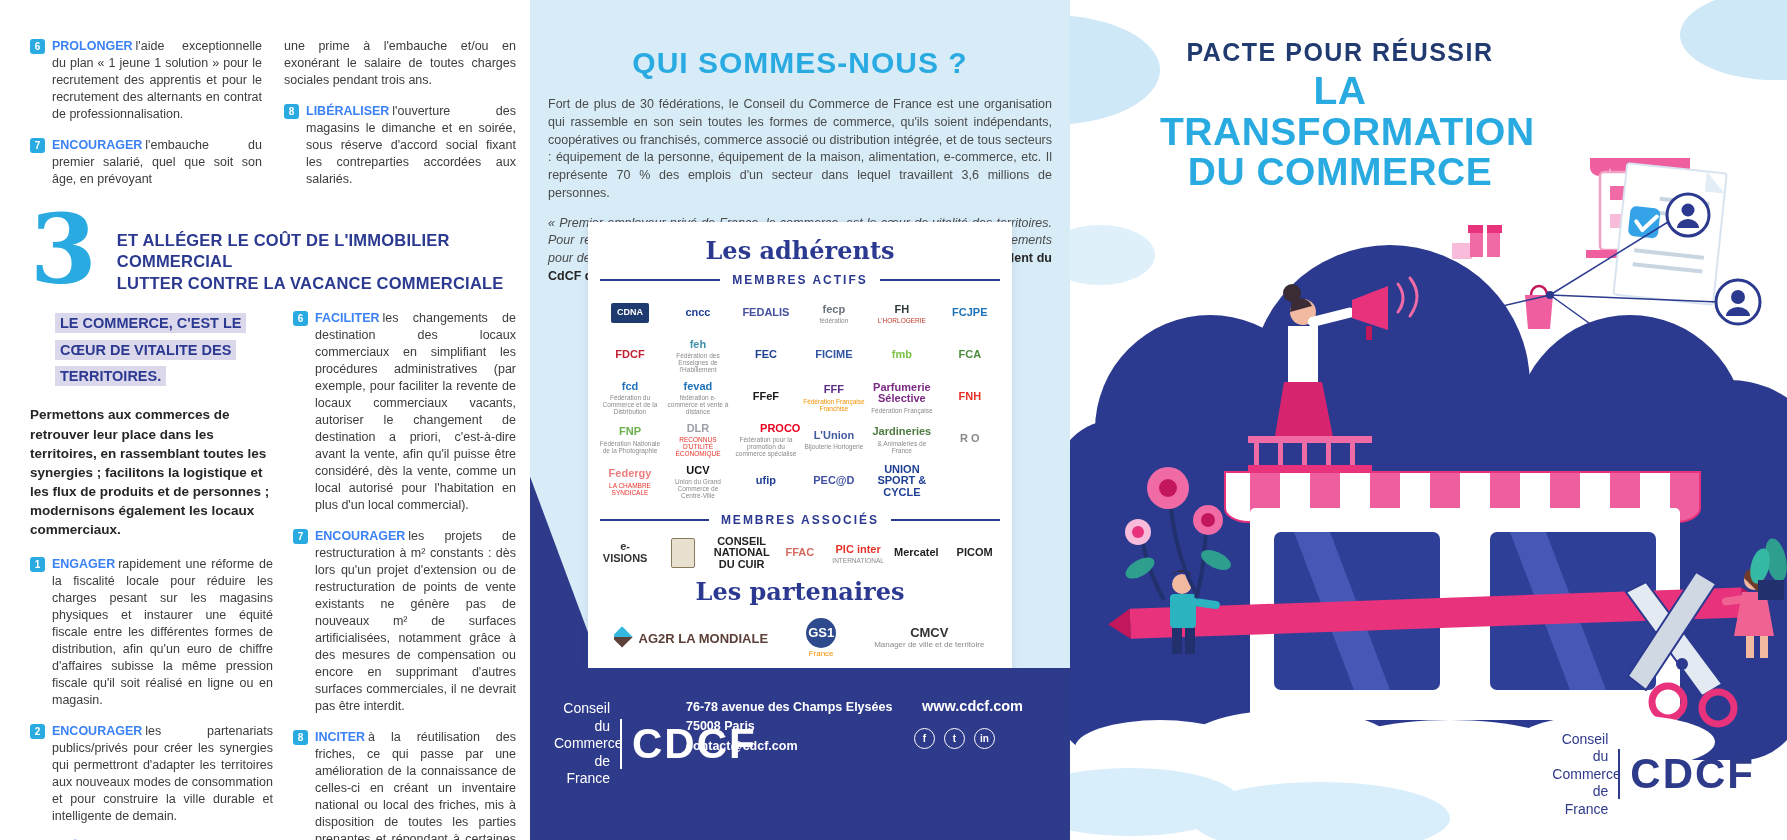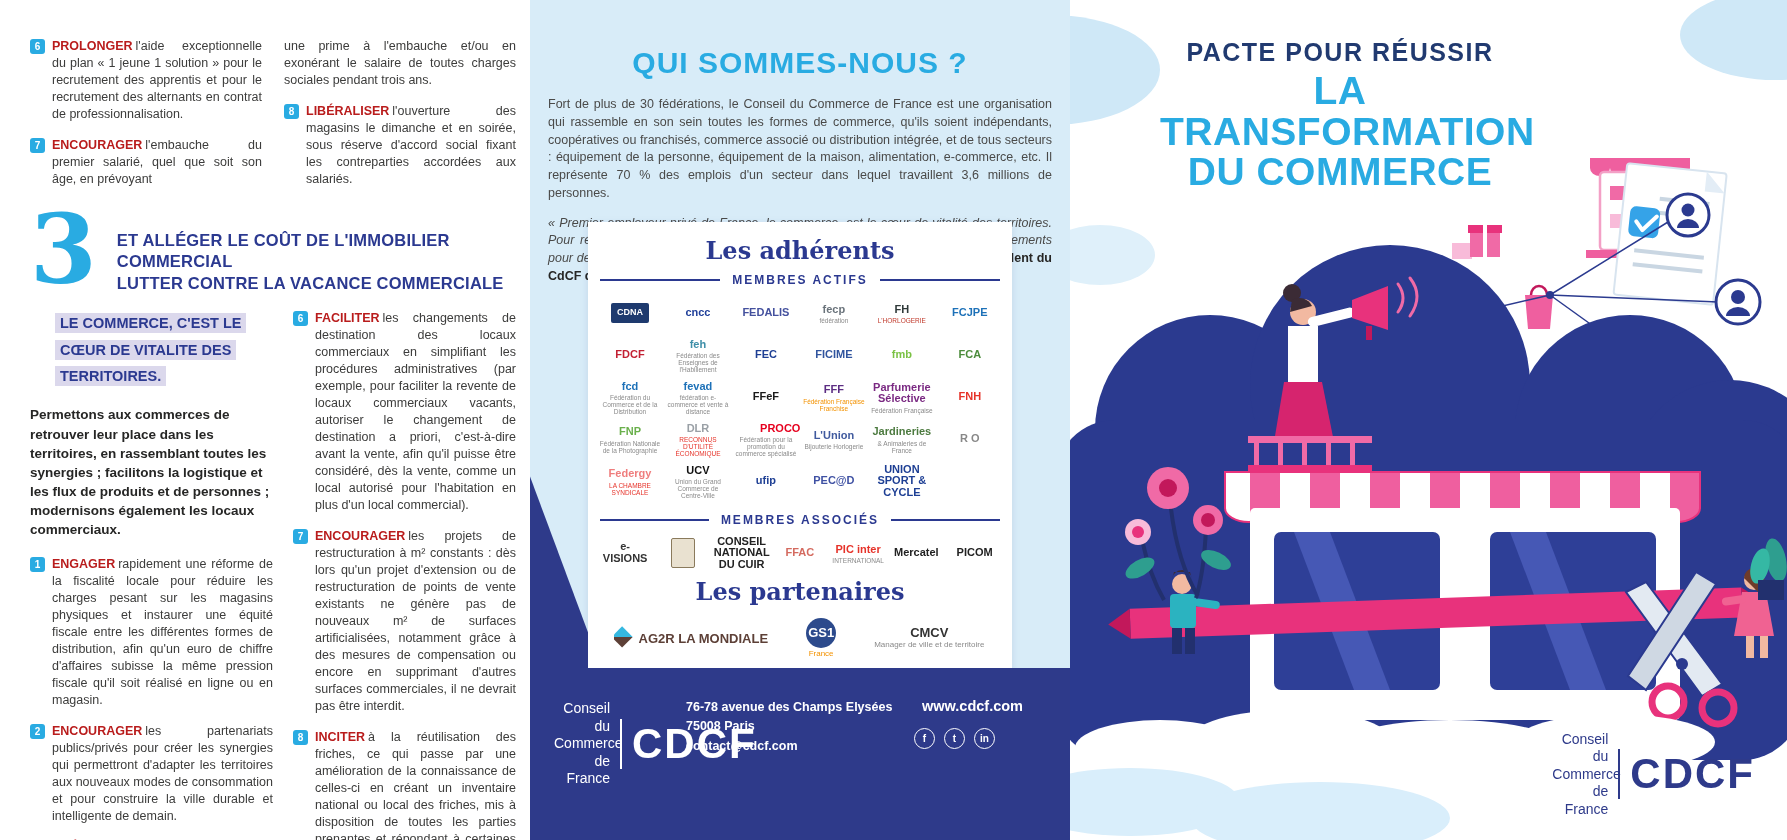--- a/index.html
+++ b/index.html
@@ -7,21 +7,21 @@
   #page { position:relative; width:1787px; height:840px; overflow:hidden; background:#fff; }
 
   
   .panel-left { position:absolute; left:0; top:0; width:530px; height:840px; background:#fff; padding:38px 14px 0 30px; }
   .top-cols { display:flex; gap:22px; }
   .top-cols > div { flex:1; }
   .item { display:flex; gap:7px; margin-bottom:14px; }
   .badge { flex:0 0 15px; width:15px; height:15px; margin-top:1px; background:#29abe2; color:#fff; border-radius:3px;
            font-size:10px; font-weight:bold; display:flex; align-items:center; justify-content:center; }
   .item-text { flex:1; font-size:12.5px; line-height:1.36; color:#3c3c3b; text-align:justify; }
-  .item-text strong { color:#b91c1c; margin-right:3px; }
+  .item-text strong { color:#3b82f6; margin-right:3px; }
   .item-text strong:empty { display:none; margin:0; }
 
   .sec3 { display:flex; margin-top:10px; align-items:flex-start; }
   .sec3-num { font-size:96px; font-weight:800; color:#29abe2; line-height:0.8; font-family:"DejaVu Serif", serif; }
   .sec3-title { margin-left:20px; margin-top:18px; font-size:16.5px; font-weight:bold; color:#2b3990; line-height:1.3; letter-spacing:0.2px; }
 
   .main-cols { display:flex; gap:20px; margin-top:16px; }
   .colA { width:243px; }
   .colB { flex:1; }
   .highlight-wrap { line-height:1.65;margin-left:25px; }

